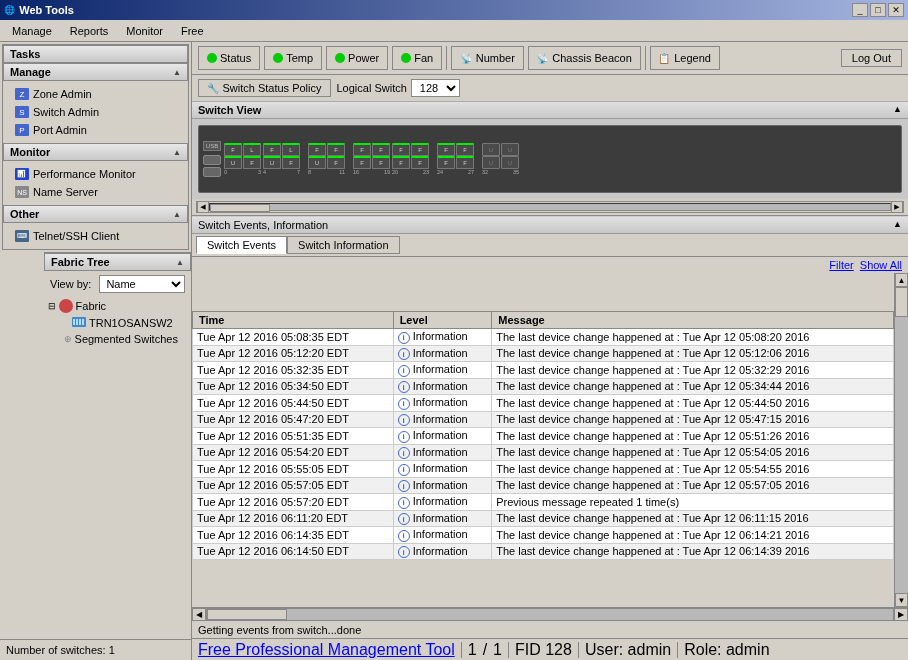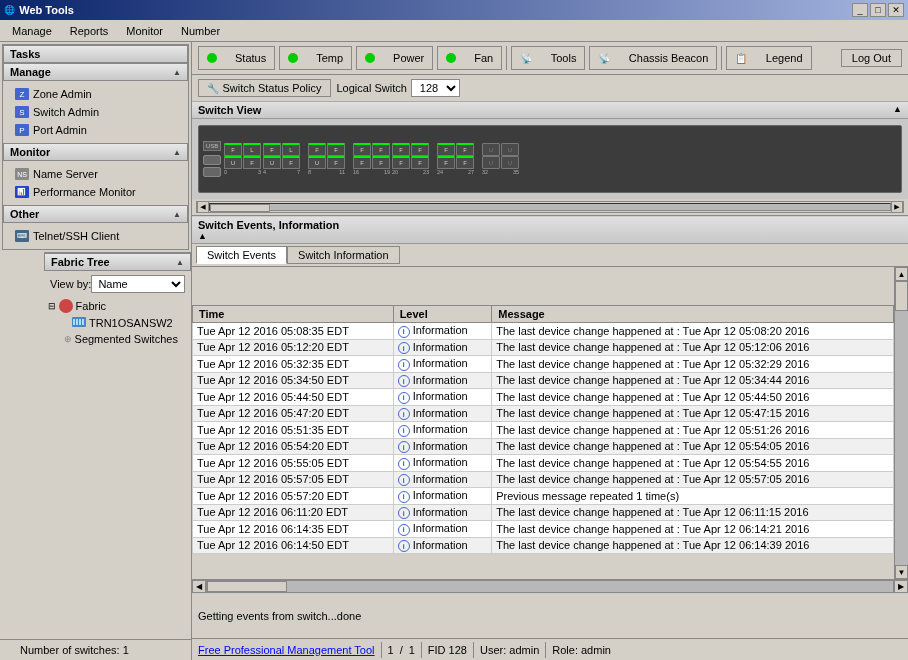--- a/index.html
+++ b/index.html
@@ -23,35 +23,35 @@
 
     .section-header { background: linear-gradient(to bottom, #e8e8e8, #c8c8c8); border: 1px solid #888; padding: 2px 6px; font-size: 11px; font-weight: bold; display: flex; justify-content: space-between; align-items: center; cursor: pointer; }
     .section-content { padding: 4px 6px; }
 
     .nav-item { display: flex; align-items: center; gap: 4px; padding: 3px 6px; cursor: pointer; font-size: 11px; }
 
     .collapse-btn { font-size: 9px; color: #444; }
 
     
     .fabric-tree { flex: 1; border-top: 1px solid #888; margin-left: 44px; }
-    .view-by-row { display: flex; align-items: center; gap: 0; padding: 4px 6px; justify-content: flex-end; }
+    .view-by-row { display: flex; align-items: center; gap: 8px; padding: 4px 6px; justify-content: flex-end; }
     .view-by-select { font-size: 11px; border: 1px solid #888; padding: 1px 2px; background: white; flex: 1; }
 
     .tree-item { display: flex; align-items: center; gap: 3px; padding: 2px 4px; cursor: pointer; font-size: 11px; }
     .tree-icon-fabric { width: 14px; height: 14px; background: #cc4444; border-radius: 50%; }
 
-    .num-switches { padding: 4px 20px; font-size: 11px; border-top: 1px solid #888; }
+    .num-switches { padding: 4px 6px; font-size: 11px; border-top: 1px solid #888; }
 
     
     .right-panel { flex: 1; display: flex; flex-direction: column; overflow: hidden; }
 
     
     .top-toolbar { background: #d4d0c8; padding: 4px 6px; display: flex; align-items: center; justify-content: space-between; border-bottom: 1px solid #888; }
     .toolbar-left { display: flex; align-items: center; gap: 4px; flex-wrap: wrap; }
-    .status-btn { display: flex; align-items: center; gap: 18px; padding: 2px 8px; background: #d4d0c8; border: 1px solid #888; font-size: 11px; cursor: pointer; height: 24px; }
+    .status-btn { display: flex; align-items: center; gap: 3px; padding: 2px 8px; background: #d4d0c8; border: 1px solid #888; font-size: 11px; cursor: pointer; height: 24px; }
     .green-dot { width: 10px; height: 10px; background: #00cc00; border-radius: 50%; }
     .toolbar-sep { width: 1px; height: 24px; background: #888; }
     .logout-btn { padding: 2px 10px; background: #d4d0c8; border: 1px solid #888; font-size: 11px; cursor: pointer; }
 
     
     .secondary-toolbar { background: #d4d0c8; padding: 4px 6px; border-bottom: 1px solid #aaa; display: flex; align-items: center; gap: 6px; }
     .switch-policy-btn { display: flex; align-items: center; gap: 3px; padding: 2px 8px; background: #d4d0c8; border: 1px solid #888; font-size: 11px; cursor: pointer; }
     .logical-switch-row { display: flex; align-items: center; gap: 4px; font-size: 11px; }
     .logical-switch-select { font-size: 11px; border: 1px solid #888; background: white; padding: 1px 4px; }
 
@@ -61,21 +61,21 @@
     .switch-view-content { padding: 4px; background: #c8c8c8; }
 
     
     .switch-scroll { height: 12px; background: #d4d0c8; border: 1px solid #888; margin: 2px 4px; display: flex; align-items: center; }
     .scroll-track { flex: 1; height: 8px; background: #b8b8b8; border: 1px inset #888; }
     .scroll-thumb { width: 60px; height: 8px; background: #d4d0c8; border: 1px solid #888; }
     .scroll-arrow { width: 12px; height: 12px; background: #d4d0c8; border: 1px solid #888; display: flex; align-items: center; justify-content: center; font-size: 7px; cursor: pointer; }
 
     
     .events-section { flex: 1; display: flex; flex-direction: column; overflow: hidden; }
-    .events-header { background: linear-gradient(to bottom, #e0e0e0, #c8c8c8); padding: 2px 6px; font-size: 11px; font-weight: bold; display: flex; justify-content: space-between; border-bottom: 1px solid #999; border-top: 1px solid #ccc; flex-direction: column; }
+    .events-header { background: linear-gradient(to bottom, #e0e0e0, #c8c8c8); padding: 2px 6px; font-size: 11px; font-weight: normal; display: flex; justify-content: space-between; border-bottom: 1px solid #999; border-top: 1px solid #ccc; }
     .events-tabs { display: flex; gap: 0; padding: 2px 4px; background: #d4d0c8; border-bottom: 1px solid #888; }
     .tab-btn { padding: 2px 10px; background: #d4d0c8; border: 1px solid #888; font-size: 11px; cursor: pointer; }
     .tab-btn.active { background: white; border-bottom: 1px solid white; }
     .events-status { padding: 2px 6px; font-size: 11px; background: #d4d0c8; border-bottom: 1px solid #ccc; }
     .filter-row { display: flex; justify-content: flex-end; padding: 2px 6px; gap: 6px; }
     .filter-link { color: blue; text-decoration: underline; cursor: pointer; font-size: 11px; }
 
     .events-table { width: 100%; border-collapse: collapse; font-size: 11px; margin-top: 38px; }
     .events-table th { background: #d4d0c8; border: 1px solid #888; padding: 2px 6px; text-align: left; font-weight: bold; white-space: nowrap; }
     .events-table td { border: 1px solid #ccc; padding: 1px 4px; white-space: nowrap; }
@@ -92,26 +92,26 @@
     .scrollbar-thumb-v { height: 30px; background: #d4d0c8; border: 1px solid #888; }
 
     
     .horiz-scroll { height: 14px; background: #d4d0c8; border-top: 1px solid #888; display: flex; }
     .horiz-scroll-left { width: 14px; border: 1px solid #888; display: flex; align-items: center; justify-content: center; font-size: 8px; cursor: pointer; }
     .horiz-scroll-right { width: 14px; border: 1px solid #888; display: flex; align-items: center; justify-content: center; font-size: 8px; cursor: pointer; margin-left: auto; }
     .horiz-scroll-track { flex: 1; background: #b8b8b8; border: 1px solid #888; }
     .horiz-scroll-thumb { width: 80px; height: 100%; background: #d4d0c8; border: 1px solid #888; }
 
     
-    .status-bar { background: #d4d0c8; border-top: 1px solid #888; height: 22px; display: flex; align-items: center; gap: 6px; padding: 0 6px; font-size: 11px; }
+    .status-bar { background: #d4d0c8; border-top: 1px solid #888; height: 22px; display: flex; align-items: center; gap: 6px; padding: 0 6px; font-size: 16px; }
     .status-link { color: blue; text-decoration: underline; cursor: pointer; }
     .status-sep { width: 1px; height: 16px; background: #888; }
 
     
-    .getting-events { padding: 16px 6px; font-size: 11px; border-top: 1px solid #ccc; background: #d4d0c8; }
+    .getting-events { padding: 2px 6px; font-size: 11px; border-top: 1px solid #ccc; background: #d4d0c8; }
 
     
     .arrow-up { font-size: 8px; }
 
     
     .tasks-header { background: linear-gradient(to bottom, #e8e8e8, #c8c8c8); border: 1px solid #888; padding: 2px 6px; font-size: 11px; font-weight: bold; display: flex; justify-content: space-between; align-items: center; }
     .icon-blue { background: #4466cc; color: white; font-size: 8px; border-radius: 1px; width: 14px; height: 12px; display: inline-flex; align-items: center; justify-content: center; }
 
     .perf-icon { background: #2244cc; color: white; font-size: 7px; border-radius: 1px; width: 14px; height: 12px; display: inline-flex; align-items: center; justify-content: center; }
     .server-icon { background: #888; color: white; font-size: 7px; border-radius: 1px; width: 14px; height: 12px; display: inline-flex; align-items: center; justify-content: center; }
@@ -143,21 +143,21 @@
     <div class="title-btn">_</div>
     <div class="title-btn">□</div>
     <div class="title-btn">✕</div>
   </div>
 </div>
 
 <div class="menu-bar">
   <span class="menu-item">Manage</span>
   <span class="menu-item">Reports</span>
   <span class="menu-item">Monitor</span>
-  <span class="menu-item">Number</span>
+  <span class="menu-item">Free</span>
 </div>
 
 <div class="main-layout">
 
   <div class="left-panel">
     <div class="tasks-section">
       <div class="tasks-header">
         <span>Tasks</span>
       </div>
 
@@ -179,26 +179,26 @@
           <span>Port Admin</span>
         </div>
       </div>
 
       <div class="section-header">
         <span>Monitor</span>
         <span class="collapse-btn arrow-up">▲</span>
       </div>
       <div class="section-content">
         <div class="nav-item">
+          <span class="perf-icon">📊</span>
+          <span>Performance Monitor</span>
+        </div>
+        <div class="nav-item">
           <span class="server-icon">NS</span>
           <span>Name Server</span>
-        </div>
-        <div class="nav-item">
-          <span class="perf-icon">📊</span>
-          <span>Performance Monitor</span>
         </div>
       </div>
 
       <div class="section-header">
         <span>Other</span>
         <span class="collapse-btn arrow-up">▲</span>
       </div>
       <div class="section-content">
         <div class="nav-item">
           <span class="telnet-icon">⌨</span>
@@ -263,21 +263,21 @@
           <span class="green-dot"></span>
           <span>Power</span>
         </button>
         <button class="status-btn">
           <span class="green-dot"></span>
           <span>Fan</span>
         </button>
         <div class="toolbar-sep"></div>
         <button class="status-btn">
           <span style="font-size:10px;">📡</span>
-          <span>Tools</span>
+          <span>Number</span>
         </button>
         <button class="status-btn">
           <span style="font-size:10px;">📡</span>
           <span>Chassis Beacon</span>
         </button>
         <div class="toolbar-sep"></div>
         <button class="status-btn">
           <span style="font-size:10px;">📋</span>
           <span>Legend</span>
         </button>
@@ -443,20 +443,24 @@
     <div class="events-section">
       <div class="events-header">
         <span>Switch Events, Information</span>
         <span style="cursor:pointer; font-size:9px;">▲</span>
       </div>
       <div class="events-tabs">
         <button class="tab-btn active">Switch Events</button>
         <button class="tab-btn">Switch Information</button>
       </div>
 
+      <div class="filter-row">
+        <span class="filter-link">Filter</span>
+        <span class="filter-link">Show All</span>
+      </div>
 
       <div class="table-wrapper">
         <div class="table-scroll">
           <table class="events-table">
             <thead>
               <tr>
                 <th>Time</th>
                 <th>Level</th>
                 <th>Message</th>
               </tr>

